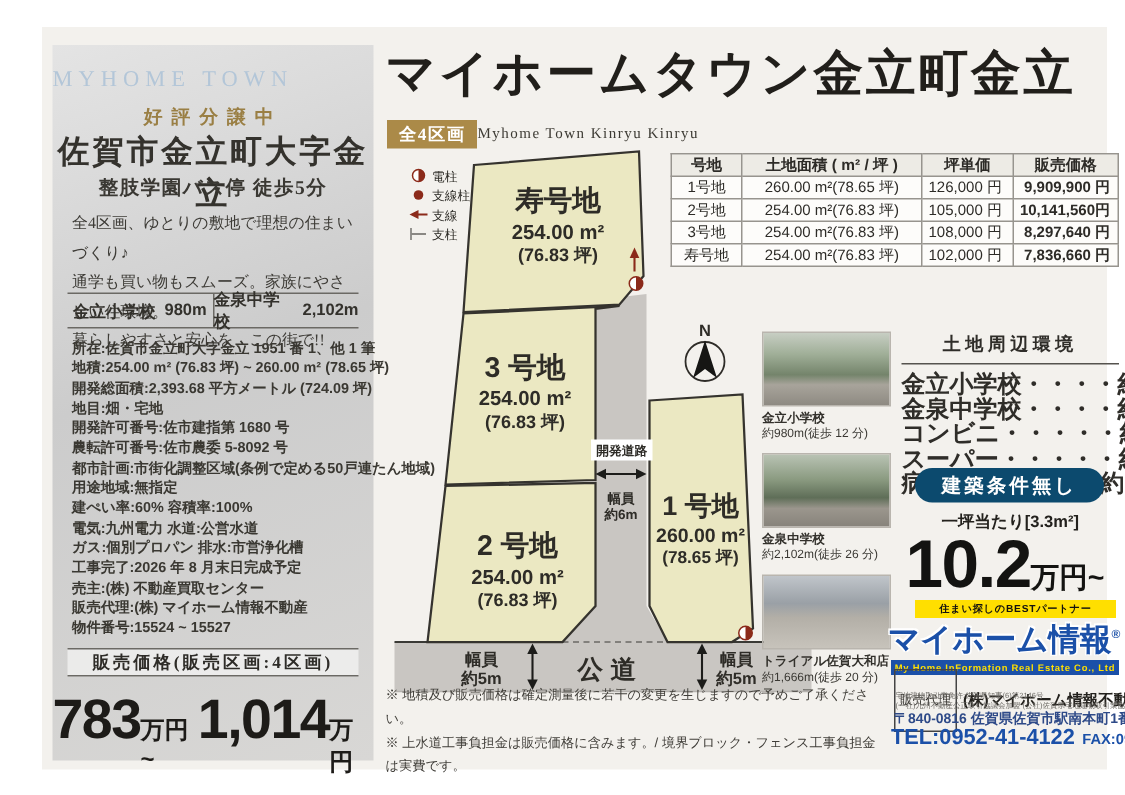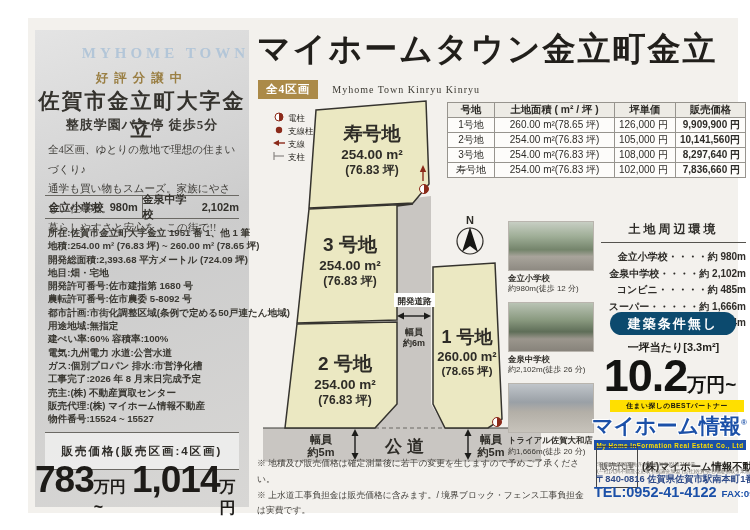--- a/index.html
+++ b/index.html
@@ -4,49 +4,49 @@
 <style>
   * { margin:0; padding:0; box-sizing:border-box; }
   body { width:750px; height:530px; background:#ffffff; font-family:"Liberation Sans", sans-serif; }
   #page { position:relative; width:750px; height:530px; overflow:hidden; }
   .flyer-bg { position:absolute; left:28px; top:18px; width:710px; height:495px; background:#f3f1ed; }
 
   
   .left-panel { position:absolute; left:35px; top:30px; width:214px; height:477px;
     background:linear-gradient(160deg,#e4e4e4 0%,#cccccc 45%,#d8d7d5 100%);
     font-family:"Liberation Serif", serif; color:#3a3833; }
-  .lp-brand { position:absolute; top:15px; width:100%; text-align:right; font-size:15px; font-weight:700;
+  .lp-brand { position:absolute; top:15px; width:100%; text-align:left; font-size:15px; font-weight:400;
     letter-spacing:4px; color:#b3c6d8; }
   .lp-status { position:absolute; top:40px; width:100%; text-align:center; font-size:12.5px; font-weight:700;
     letter-spacing:6px; color:#9a7f44; }
   .lp-title { position:absolute; top:57px; width:100%; text-align:center; font-size:21px; font-weight:800;
     letter-spacing:2px; color:#34322d; }
   .lp-access { position:absolute; top:86px; width:100%; text-align:center; font-size:13px; font-weight:700; letter-spacing:1px; }
   .lp-desc { position:absolute; top:110px; left:13px; right:8px; font-size:10.6px; line-height:1.85; color:#3d3b36; }
   .lp-schools { position:absolute; top:165px; left:10px; right:10px; height:24px; display:flex;
     border-top:1px solid #6b6964; border-bottom:1px solid #6b6964; font-family:"Liberation Sans", sans-serif; }
   .lp-schools .cell { flex:1; display:flex; align-items:center; justify-content:center; gap:6px;
     font-size:11px; font-weight:700; color:#33312c; }
   .lp-schools .cell.sep { border-left:1px solid #6b6964; }
   .lp-specs { position:absolute; top:196px; left:13px; right:6px; list-style:none;
     font-family:"Liberation Sans", sans-serif; }
   .lp-specs li { font-size:9.6px; font-weight:600; line-height:13.3px; color:#3a3832; white-space:nowrap; }
-  .lp-priceband { position:absolute; top:402px; left:10px; right:10px; height:38px;
+  .lp-priceband { position:absolute; top:402px; left:10px; right:10px; height:19px;
     border-top:1px solid #6b6964; border-bottom:1px solid #6b6964; background:rgba(255,255,255,0.55);
-    display:flex; align-items:center; justify-content:center; font-family:Liberation Sans, sans-serif;
+    display:flex; align-items:center; justify-content:center; font-family:Liberation Serif, serif;
     font-size:11.5px; font-weight:700; letter-spacing:2px; color:#2e2c28; }
   .lp-bigprice { position:absolute; top:429px; width:100%; display:flex; align-items:baseline; justify-content:center;
     font-family:"Liberation Sans", sans-serif; color:#1d1b18; }
   .lp-bigprice .big { font-size:37px; font-weight:800; letter-spacing:-1px; }
   .lp-bigprice .unit { font-size:16px; font-weight:800; }
 
   
   .main-title { position:absolute; left:257px; top:27px; width:485px; font-family:"Liberation Serif", serif;
     font-size:33px; font-weight:700; letter-spacing:2px; color:#211f1b; white-space:nowrap; }
-  .subrow { position:absolute; left:258px; top:80px; display:flex; align-items:center; gap:14px; }
+  .subrow { position:absolute; left:258px; top:80px; display:flex; align-items:center; gap:0; }
   .badge { background:#ab8a48; color:#fff; font-family:"Liberation Serif", serif; font-size:11.5px; font-weight:700;
     padding:2px 8px; letter-spacing:1px; }
   .subtitle { font-family:"Liberation Serif", serif; font-size:10px; color:#3c3a33; letter-spacing:1px; }
 
   
   .price-table { position:absolute; left:447px; top:102px; width:299px; border-collapse:collapse;
     background:#fdfcfa; }
   .price-table th, .price-table td { border:1px solid #97948e; font-size:10px; height:14px; padding:0 4px;
     color:#2d2b27; white-space:nowrap; }
   .price-table th { background:#edebe5; font-size:10.3px; font-weight:700; text-align:center; }
@@ -66,21 +66,21 @@
   .photo1 { background:linear-gradient(180deg,#c7cec3 0%,#9fae97 30%,#74846b 58%,#a8a49b 72%,#8e8a82 100%); }
   .photo2 { background:linear-gradient(180deg,#b9c3b4 0%,#8a9a80 35%,#5f6e58 60%,#9b968d 75%,#87837b 100%); }
   .photo3 { background:linear-gradient(180deg,#c0c5ca 0%,#9aa0a6 38%,#b3afa7 58%,#c7c3bb 100%); }
   .photos figcaption { font-size:8.4px; font-weight:700; color:#33312c; line-height:1.35; margin-top:2px; white-space:nowrap; }
   .photos .dist { font-size:8px; font-weight:400; color:#3a3833; display:block; }
 
   
   .surround { position:absolute; left:601px; top:221px; width:145px; color:#2f2d29; }
   .s-title { text-align:center; font-size:12px; font-weight:700; letter-spacing:3px;
     border-bottom:1px solid #55534e; padding-bottom:4px; margin-bottom:6px; }
-  .s-row { display:flex; justify-content:flex-end; font-size:10px; font-weight:600; line-height:16.5px; white-space:nowrap; }
+  .s-row { display:flex; justify-content:space-between; font-size:16px; font-weight:600; line-height:16.5px; white-space:nowrap; }
 
   .pill { position:absolute; left:610px; top:312px; width:126px; height:23px; background:#0c4a6e; color:#fff;
     border-radius:13px; display:flex; align-items:center; justify-content:center;
     font-size:13px; font-weight:700; letter-spacing:2px; }
   .per-tsubo { position:absolute; left:601px; top:340px; width:145px; text-align:center;
     font-size:11px; font-weight:700; color:#23211d; }
   .offer-price { position:absolute; left:594px; top:350px; width:152px; display:flex; align-items:baseline;
     justify-content:center; color:#131311; }
   .offer-price .n { font-size:45px; font-weight:800; letter-spacing:-1px; }
   .offer-price .u { font-size:19px; font-weight:800; }

